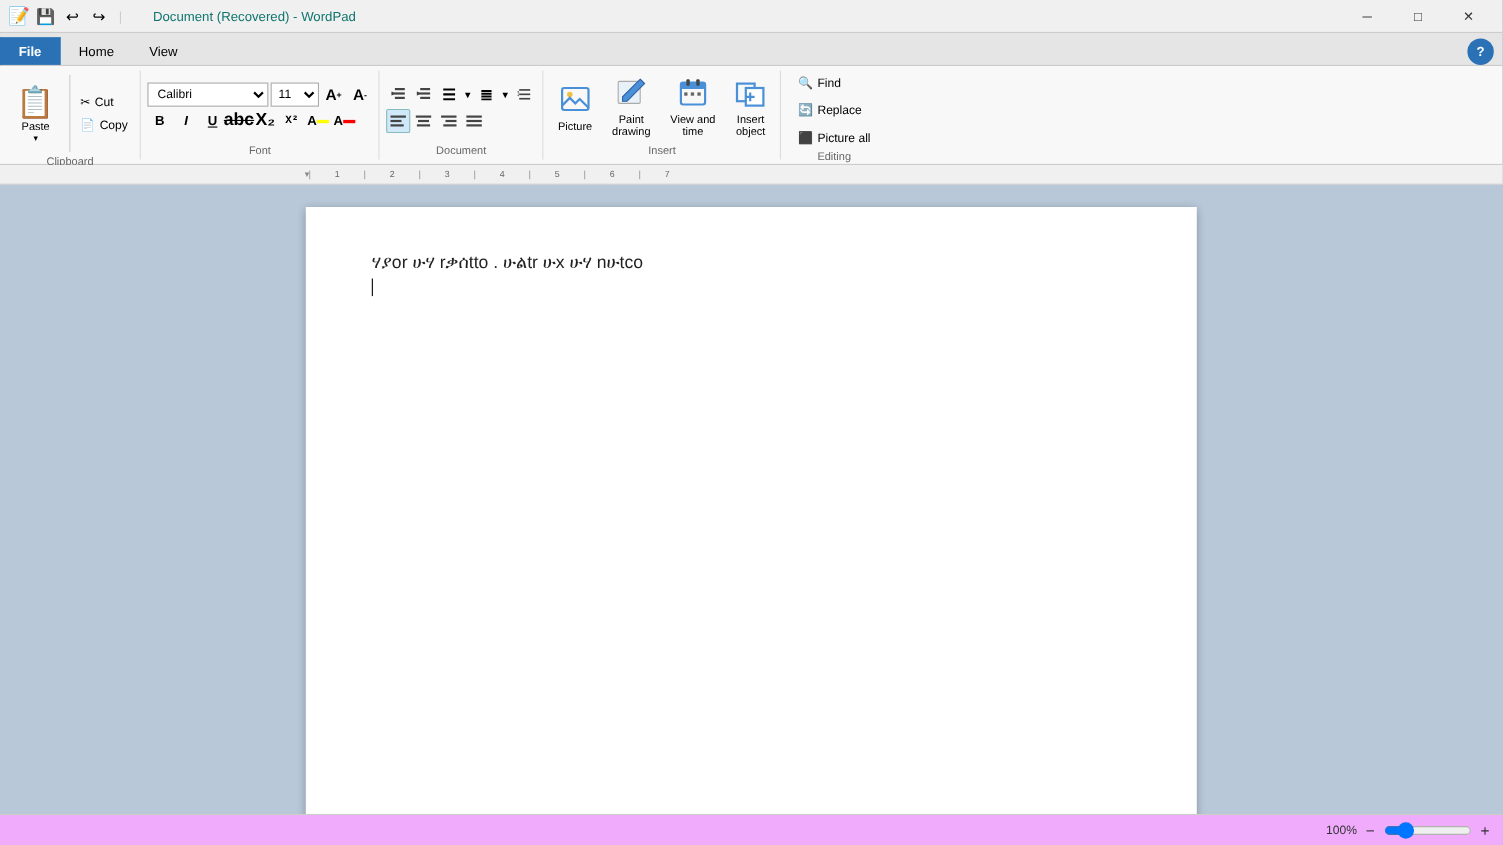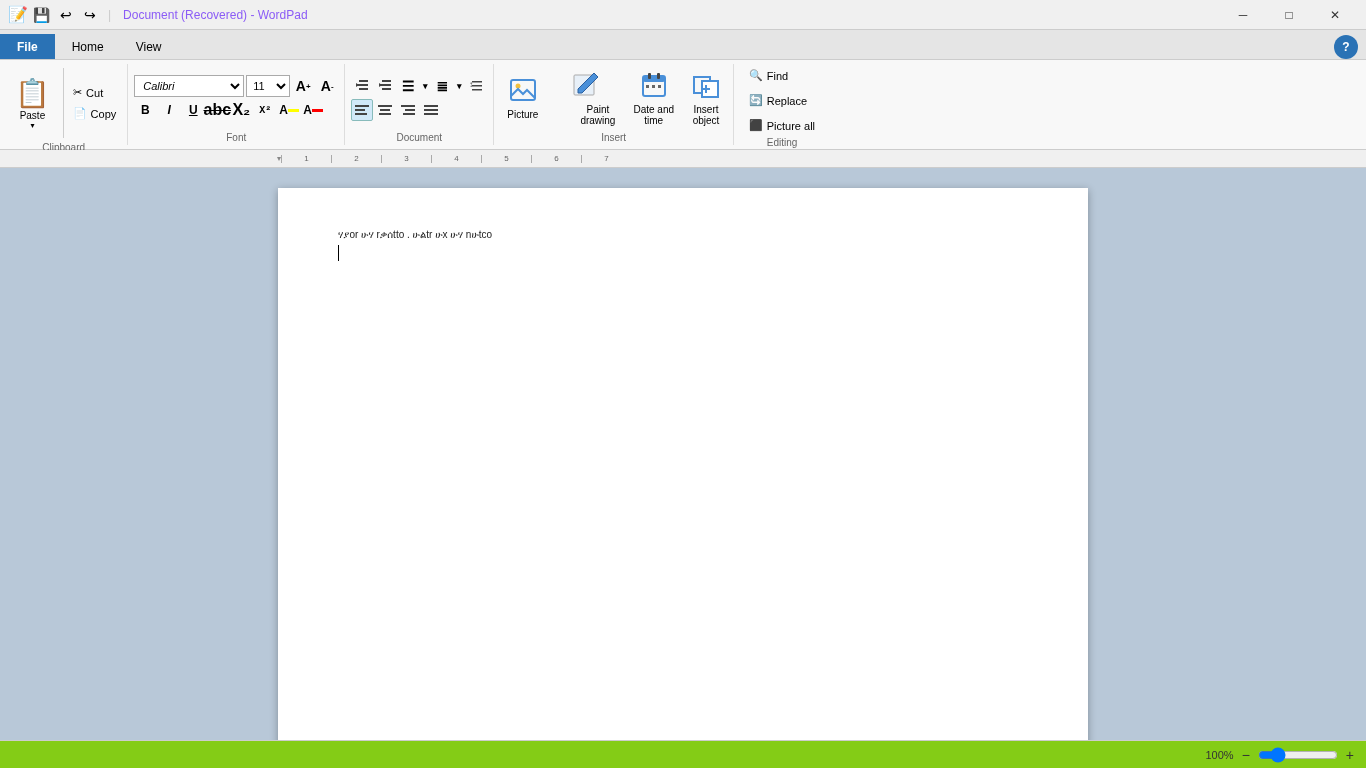--- a/index.html
+++ b/index.html
@@ -9,21 +9,21 @@
     .title-bar {
       background: #f0f0f0;
       height: 30px;
       display: flex;
       align-items: center;
       justify-content: space-between;
       padding: 0 8px;
       border-bottom: 1px solid #ccc;
     }
     .title-bar-left { display: flex; align-items: center; gap: 4px; }
-    .title-bar-title { font-size: 12px; color: #8b5cf6; margin-left: 4px; }
+    .title-bar-title { font-size: 12px; color: #0f766e; margin-left: 20px; }
     .title-bar-controls { display: flex; gap: 0; }
     .title-bar-btn {
       width: 46px; height: 30px;
       display: flex; align-items: center; justify-content: center;
       cursor: pointer; font-size: 12px; color: #333;
       border: none; background: transparent;
     }
 
     
     .qa-icon {
@@ -131,21 +131,21 @@
 
     .cut-copy-group { display: flex; flex-direction: column; gap: 2px; }
 
     
     .font-group { display: flex; flex-direction: column; gap: 2px; }
     .font-row1 { display: flex; align-items: center; gap: 2px; }
     .font-row2 { display: flex; align-items: center; gap: 2px; }
     .font-select {
       font-size: 11px; width: 110px; height: 22px;
       border: 1px solid #aaa; padding: 1px 4px;
-      background: white; cursor: pointer; font-style: italic;
+      background: white; cursor: pointer;
     }
     .font-size-select {
       font-size: 11px; width: 44px; height: 22px;
       border: 1px solid #aaa; padding: 1px 2px;
       background: white; cursor: pointer;
     }
     .fmt-btn {
       width: 22px; height: 22px;
       display: flex; align-items: center; justify-content: center;
       cursor: pointer; border: 1px solid transparent; border-radius: 2px;
@@ -196,36 +196,36 @@
       min-height: 560px;
       box-shadow: 0 2px 8px rgba(0,0,0,0.3);
       padding: 40px 60px;
       font-family: Calibri, sans-serif;
       font-size: 14.67px;
       line-height: 1.4;
       position: relative;
     }
     .doc-text {
       font-family: 'Segoe UI', Tahoma, sans-serif;
-      font-size: 10px;
+      font-size: 16px;
       color: #222;
     }
     .doc-cursor {
       display: inline-block;
       width: 1px;
       height: 16px;
       background: #000;
       vertical-align: text-bottom;
       animation: blink 1s step-end infinite;
     }
     @keyframes blink { 0%,100%{opacity:1} 50%{opacity:0} }
 
     
     .status-bar {
-      background: #84cc16;
+      background: #f0abfc;
       border-top: 1px solid #ccc;
       height: 28px;
       display: flex;
       align-items: center;
       justify-content: flex-end;
       padding: 0 12px;
       font-size: 11px;
       color: #333;
       gap: 8px;
     }
@@ -433,37 +433,37 @@
         <span>Picture</span>
       </div>
 
       <div class="rb-btn">
         <span class="icon">
           <svg width="28" height="28" viewBox="0 0 28 28">
               <rect x="2" y="4" width="20" height="20" rx="1" fill="#e8f0f8" stroke="#aaa" stroke-width="1"></rect>
               <path d="M22 2 L26 6 L10 22 L6 22 L6 18 Z" fill="#4a90d9" stroke="#2a60a0" stroke-width="1"></path>
             </svg>
         </span>
-        <span style="white-space:pre-line;text-align:center;font-size:10px;margin-left:24px;">Paint
+        <span style="white-space:pre-line;text-align:center;font-size:10px;">Paint
 drawing</span>
       </div>
 
       <div class="rb-btn">
         <span class="icon">
           <svg width="28" height="28" viewBox="0 0 28 28">
             <rect x="3" y="5" width="22" height="20" rx="2" fill="none" stroke="#4a90d9" stroke-width="2"></rect>
             <rect x="3" y="5" width="22" height="6" rx="2" fill="#4a90d9"></rect>
             <rect x="8" y="2" width="3" height="6" rx="1" fill="#444"></rect>
             <rect x="17" y="2" width="3" height="6" rx="1" fill="#444"></rect>
             <rect x="6" y="14" width="3" height="3" fill="#666"></rect>
             <rect x="12" y="14" width="3" height="3" fill="#666"></rect>
             <rect x="18" y="14" width="3" height="3" fill="#666"></rect>
           </svg>
         </span>
-        <span style="white-space:pre-line;text-align:center;font-size:10px;">Date and
+        <span style="white-space:pre-line;text-align:center;font-size:10px;">View and
 time</span>
       </div>
 
       <div class="rb-btn">
         <span class="icon">
           <svg width="28" height="28" viewBox="0 0 28 28">
             <rect x="2" y="6" width="16" height="16" fill="none" stroke="#4a90d9" stroke-width="2"></rect>
             <rect x="10" y="10" width="16" height="16" fill="white" stroke="#4a90d9" stroke-width="2"></rect>
             <line x1="14" y1="14" x2="14" y2="22" stroke="#4a90d9" stroke-width="2"></line>
             <line x1="10" y1="18" x2="18" y2="18" stroke="#4a90d9" stroke-width="2"></line>

